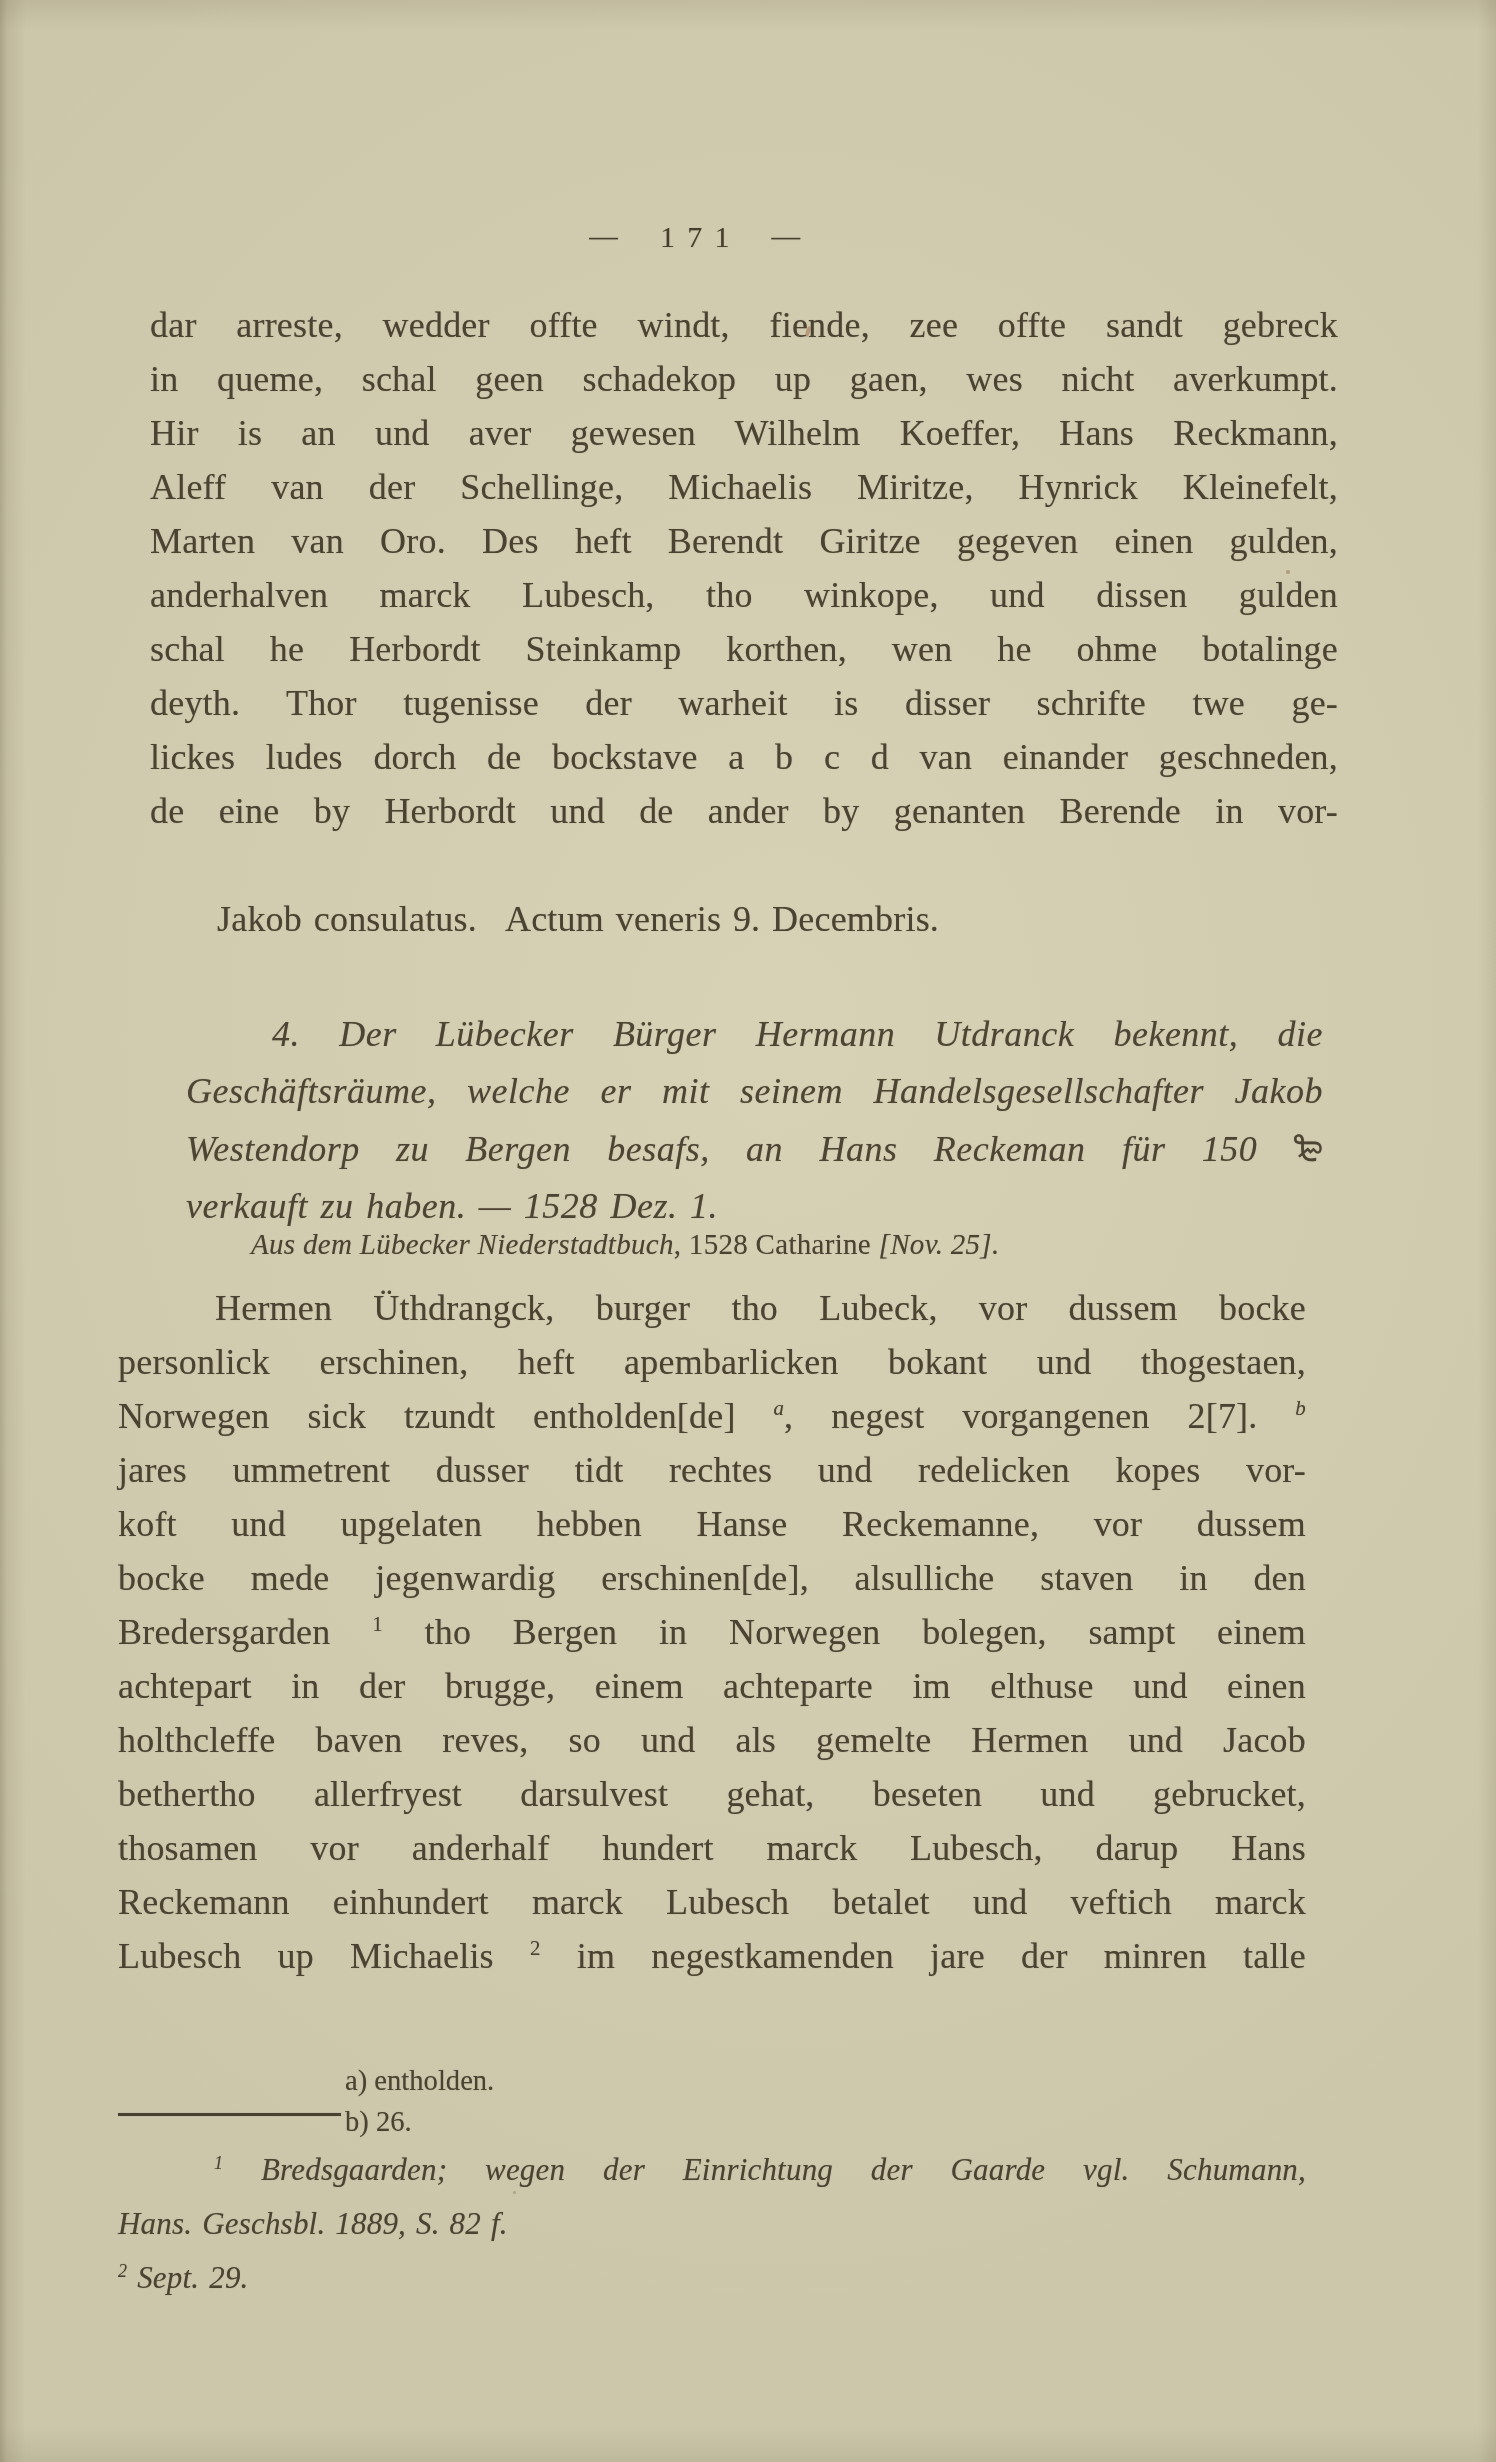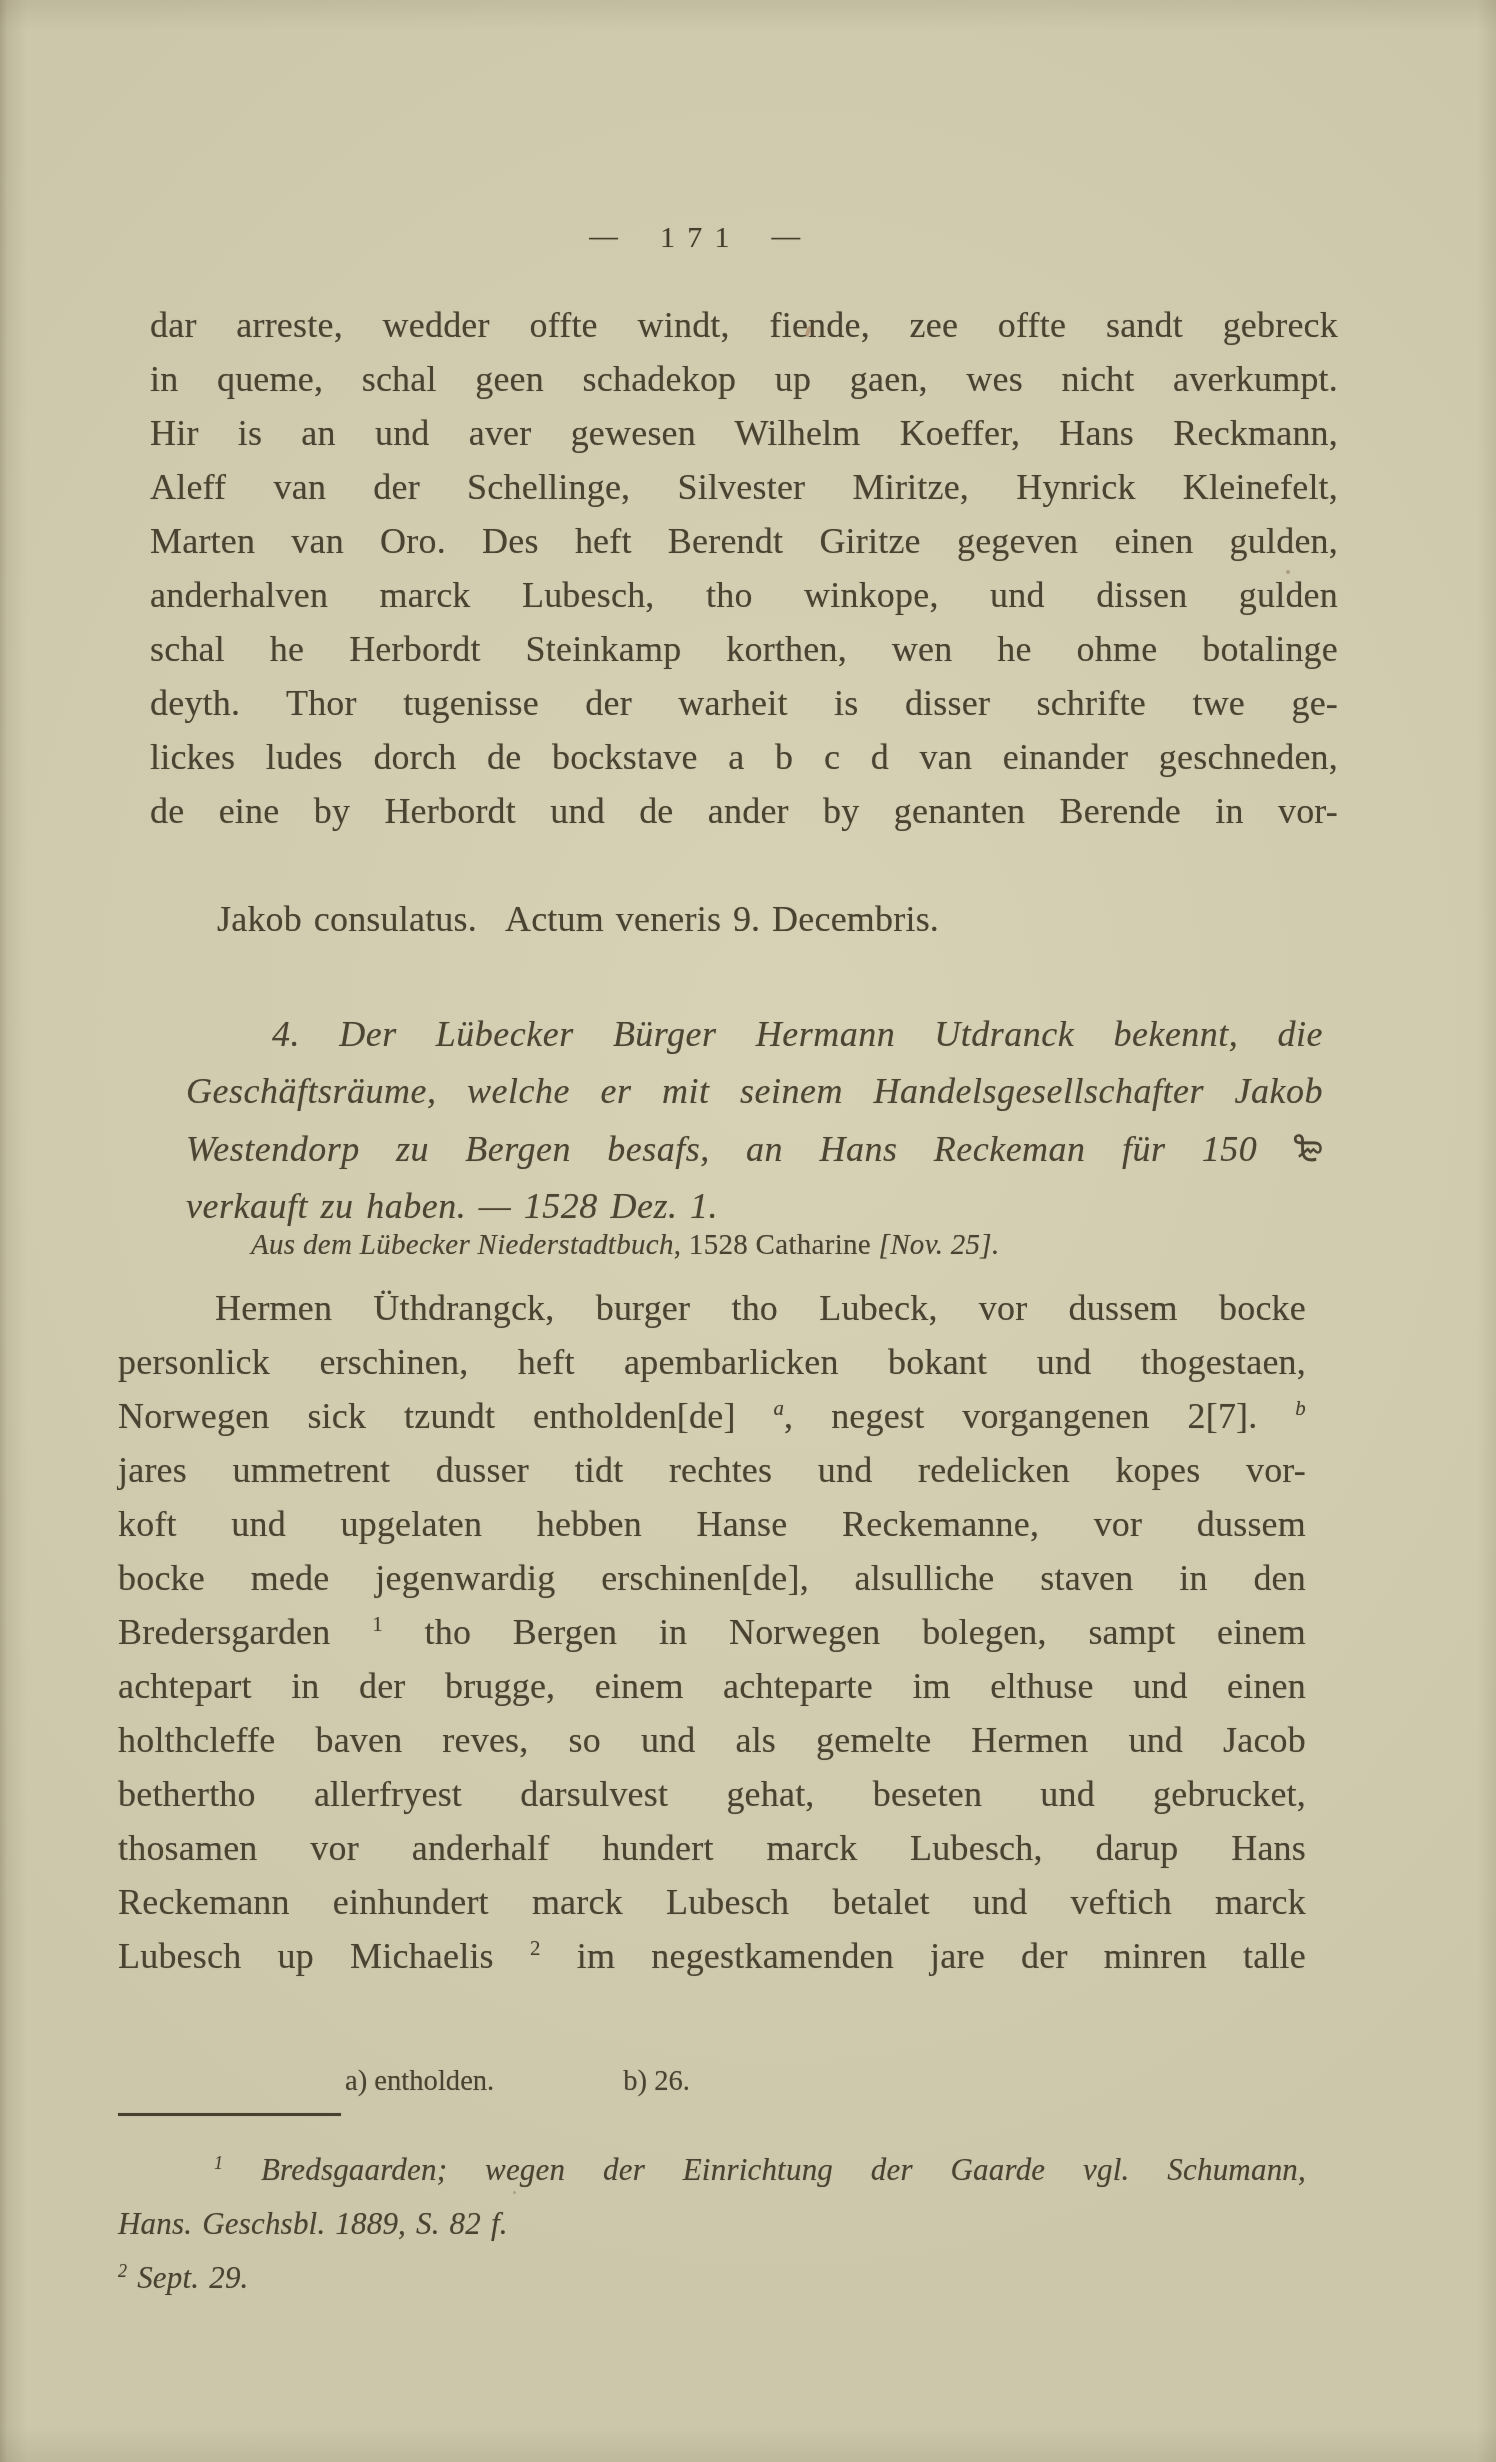--- a/index.html
+++ b/index.html
@@ -66,21 +66,21 @@
   }
   .source .it{font-style:italic;}
   
   sup{font-size:58%;vertical-align:super;line-height:0;}
   sup.si{font-style:italic;}
   
   .apparatus{
     top:2060px;left:118px;width:1188px;
     font-size:28.6px;line-height:41px;
   }
-  .apparatus .inner{padding-left:227px;display:flex;}
+  .apparatus .inner{padding-left:227px;display:flex;flex-direction:column;}
   .gapA{display:inline-block;width:129px;}
   
   .fnrule{
     position:absolute;top:2113px;left:118px;
     width:223px;height:2.6px;background:#4a4030;
     box-shadow:0 0 1px rgba(75,66,49,0.5);
   }
   
   .footnotes{
     top:2143px;left:118px;width:1188px;
@@ -102,21 +102,21 @@
   <div class="txt pagenum">
     <span class="dash">—</span>
     <span class="digits">171</span>
     <span class="dash">—</span>
   </div>
 
   <div class="txt para1 body-text">
     <div class="ln jl">dar arreste, wedder offte windt, fiende, zee offte sandt gebreck</div>
     <div class="ln jl">in queme, schal geen schadekop up gaen, wes nicht averkumpt.</div>
     <div class="ln jl">Hir is an und aver gewesen Wilhelm Koeffer, Hans Reckmann,</div>
-    <div class="ln jl">Aleff van der Schellinge, Silvester Miritze, Hynrick Kleinefelt,</div>
+    <div class="ln jl">Aleff van der Schellinge, Michaelis Miritze, Hynrick Kleinefelt,</div>
     <div class="ln jl">Marten van Oro. Des heft Berendt Giritze gegeven einen gulden,</div>
     <div class="ln jl">anderhalven marck Lubesch, tho winkope, und dissen gulden</div>
     <div class="ln jl">schal he Herbordt Steinkamp korthen, wen he ohme botalinge</div>
     <div class="ln jl">deyth. Thor tugenisse der warheit is disser schrifte twe ge-</div>
     <div class="ln jl">lickes ludes dorch de bockstave a b c d van einander geschneden,</div>
     <div class="ln jl">de eine by Herbordt und de ander by genanten Berende in vor-</div>
   </div>
 
   <div class="txt jussu body-text">
     <div class="inner"><span>Jakob consulatus.</span><span class="gap2"></span><span>Actum veneris 9. Decembris.</span></div>

